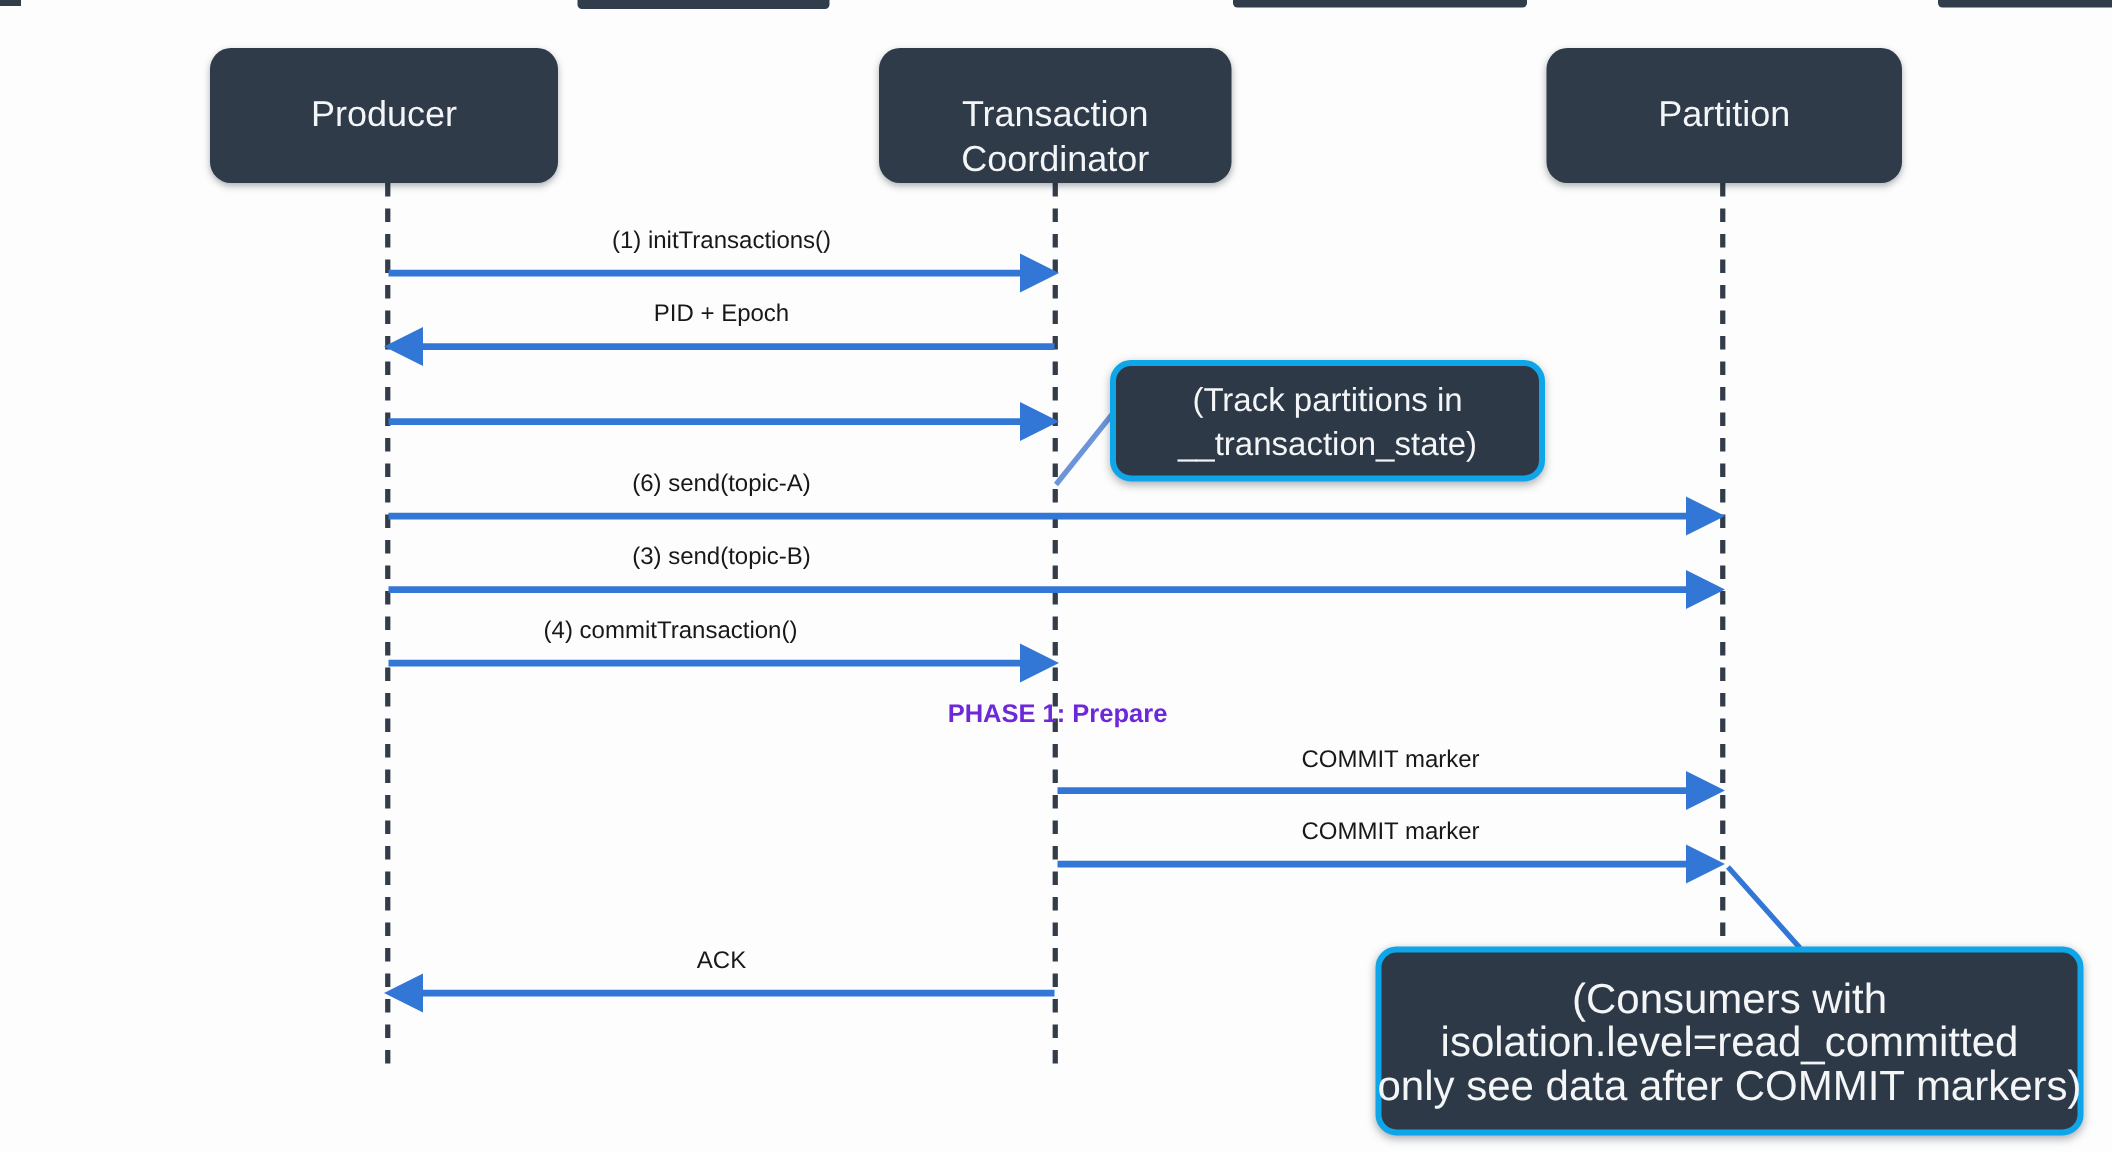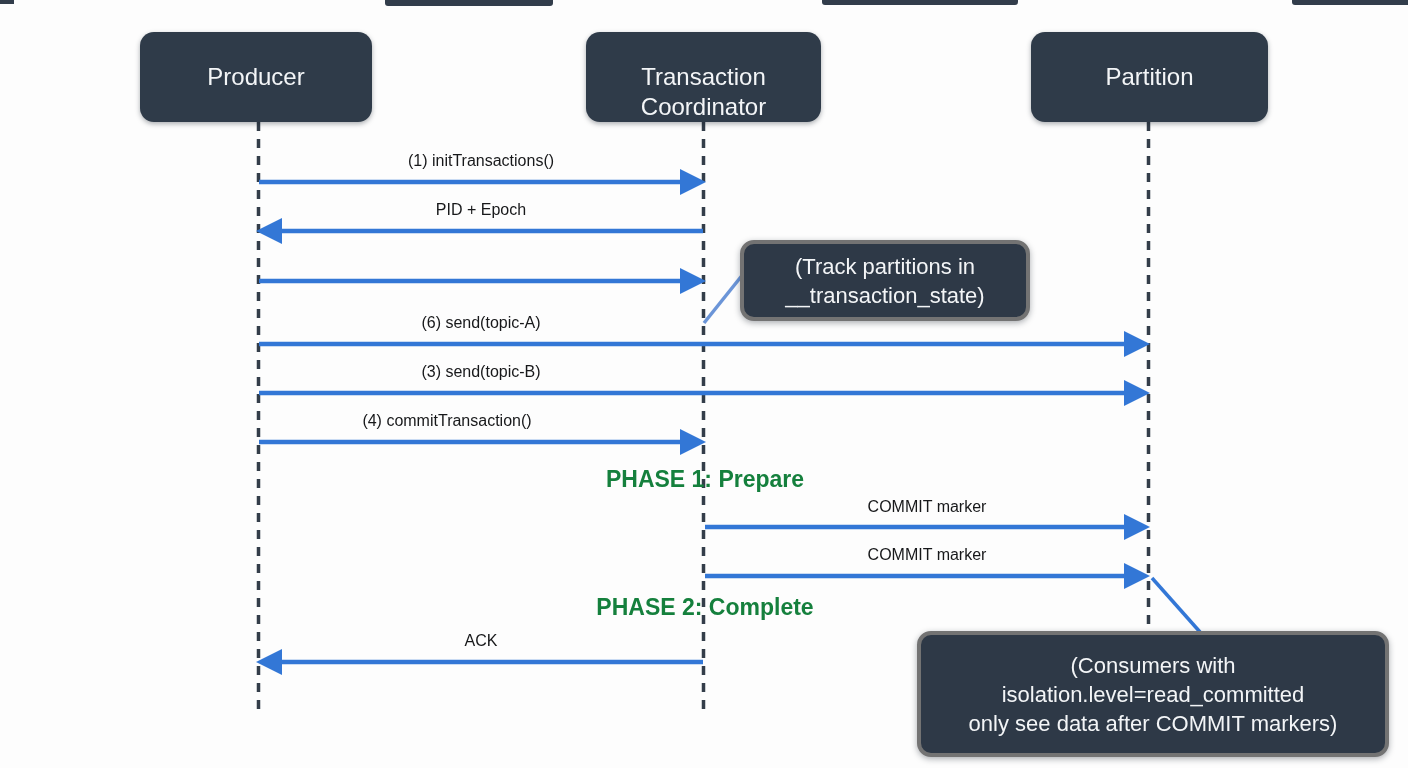--- a/index.html
+++ b/index.html
@@ -39,42 +39,42 @@
     transform: translateX(-50%);
     white-space: nowrap;
     color: #17181a;
     font-size: 16px;
   }
   .phase-label {
     position: absolute;
     z-index: 2;
     transform: translateX(-50%);
     white-space: nowrap;
-    color: #15803d;
-    font-size: 23px;
+    color: #6d28d9;
+    font-size: 17px;
     font-weight: bold;
   }
   .note-box {
     position: absolute;
     z-index: 3;
     background: #2e3947;
-    border: 4px solid #737373;
+    border: 4px solid #0ea5e9;
     border-radius: 14px;
     color: #f3f5f7;
     display: flex;
     flex-direction: column;
     align-items: center;
     justify-content: center;
     text-align: center;
     box-sizing: border-box;
     box-shadow: 0 2px 6px rgba(20,30,40,0.35);
   }
   .note-box .note-line { white-space: nowrap; }
   .note-1 { left: 740px; top: 240px; width: 290px; height: 81px; font-size: 22px; line-height: 29px; }
-  .note-2 { left: 917px; top: 631px; width: 472px; height: 126px; font-size: 22px; line-height: 29px; }
+  .note-2 { left: 917px; top: 631px; width: 472px; height: 126px; font-size: 28px; line-height: 29px; }
   .top-artifact {
     position: absolute;
     top: 0;
     background: #323d4b;
     z-index: 2;
     border-radius: 0 0 3px 3px;
   }
 </style>
 </head>
 <body>
@@ -146,21 +146,20 @@
   <div class="msg-label" style="left:481px; top:152px;">(1) initTransactions()</div>
   <div class="msg-label" style="left:481px; top:201px;">PID + Epoch</div>
   <div class="msg-label" style="left:481px; top:314px;">(6) send(topic-A)</div>
   <div class="msg-label" style="left:481px; top:363px;">(3) send(topic-B)</div>
   <div class="msg-label" style="left:447px; top:412px;">(4) commitTransaction()</div>
   <div class="msg-label" style="left:927px; top:498px;">COMMIT marker</div>
   <div class="msg-label" style="left:927px; top:546px;">COMMIT marker</div>
   <div class="msg-label" style="left:481px; top:632px;">ACK</div>
 
   <div class="phase-label" style="left:705px; top:466px;">PHASE 1: Prepare</div>
-  <div class="phase-label" style="left:705px; top:594px;">PHASE 2: Complete</div>
 
   <div class="note-box note-1">
     <div class="note-line">(Track partitions in</div>
     <div class="note-line">__transaction_state)</div>
   </div>
 
   <div class="note-box note-2">
     <div class="note-line">(Consumers with</div>
     <div class="note-line">isolation.level=read_committed</div>
     <div class="note-line">only see data after COMMIT markers)</div>

